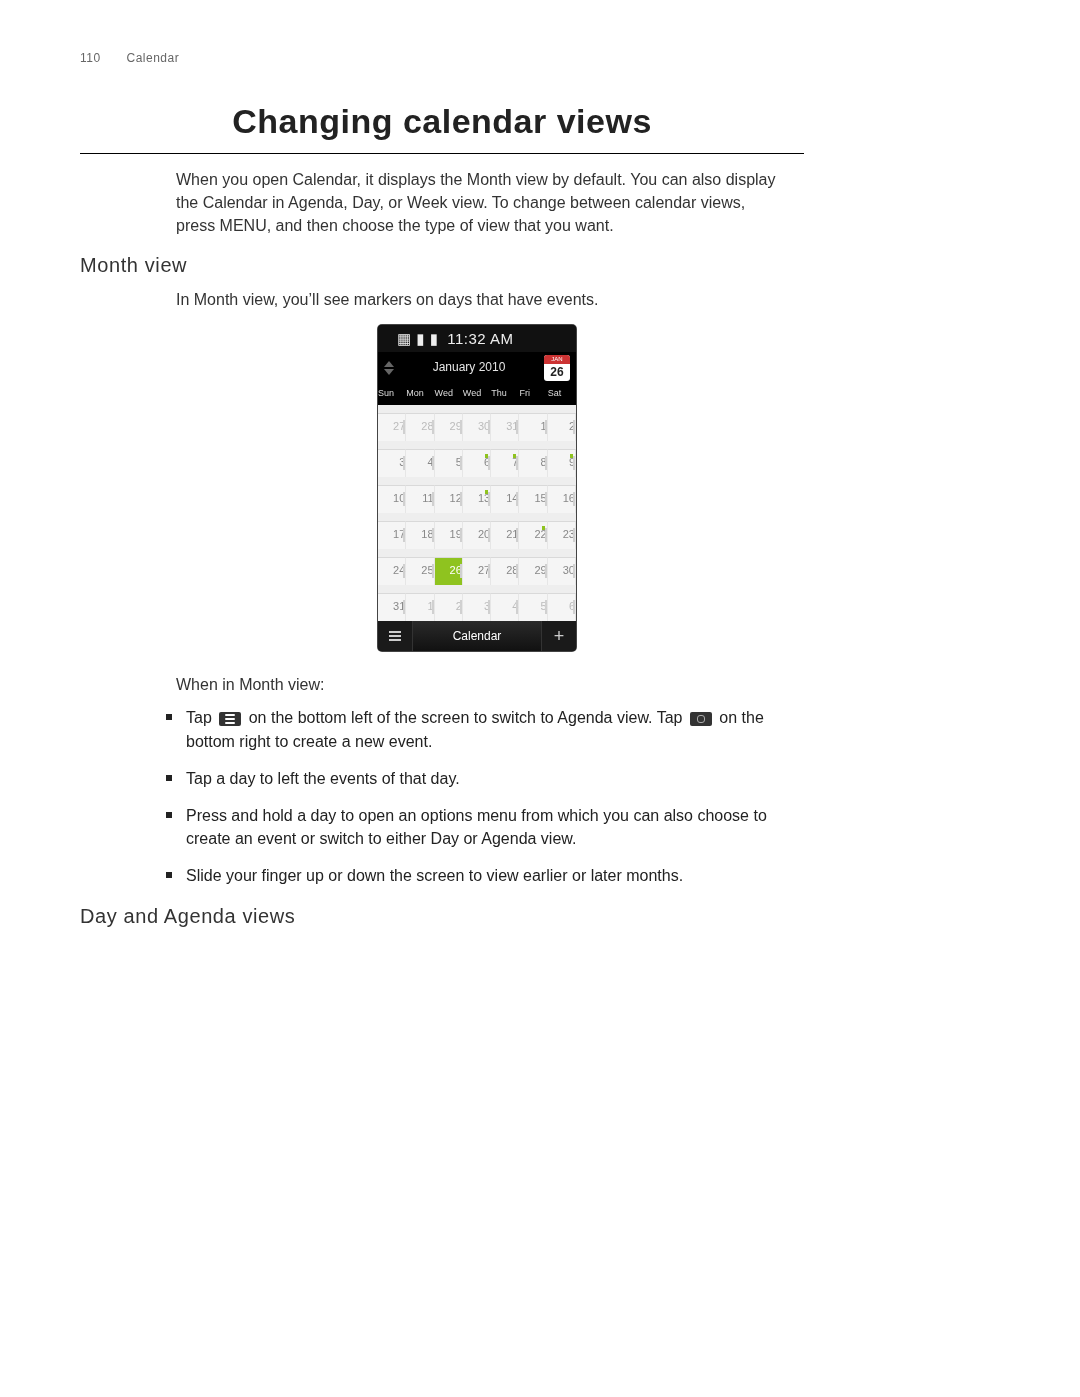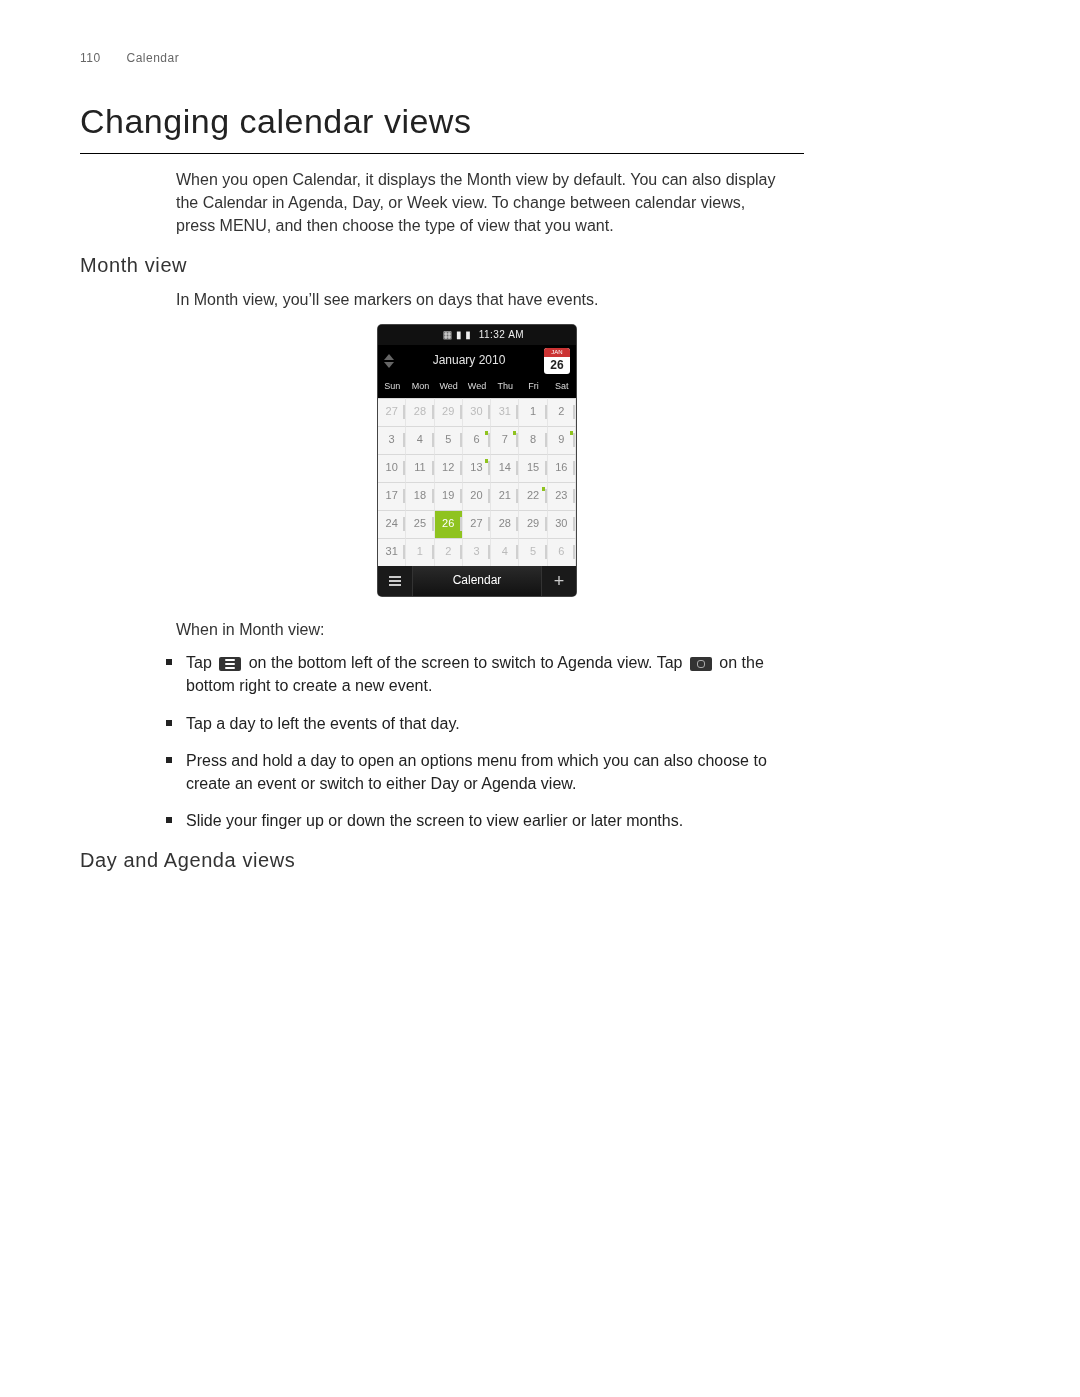--- a/index.html
+++ b/index.html
@@ -19,27 +19,28 @@
     position: relative;
   }
   .hdr {
     font-size: 12px;
     color: #666;
     letter-spacing: .5px;
     margin-bottom: 30px;
   }
   .hdr .pnum { margin-right: 22px; }
   h1.title {
-    font-weight: 400;
+    font-weight: 700;
     font-size: 34px;
     margin: 0 0 4px 0;
     color: #222;
     border-bottom: 1px solid #000;
     padding-bottom: 6px;
     letter-spacing: .5px;
+    text-align: center;
   }
   .body-indent {
     margin-left: 80px;
     margin-right: 10px;
   }
   p.para {
     margin: 14px 16px;
     color: #333;
   }
   h2.sub {
@@ -105,22 +106,22 @@
     background: #111;
     border-radius: 4px;
     overflow:hidden;
     box-shadow: 0 0 0 1px #444;
     font-size: 11px;
     color:#ddd;
   }
   .status-bar {
     background:#111;
     padding: 3px 6px 2px 19px;
-    text-align:center;
-    font-size:10px;
+    text-align:left;
+    font-size:15px;
     letter-spacing:.5px;
     color:#eee;
   }
   .status-bar .sig { margin-right:4px; }
   .month-title-row {
     display:flex; align-items:center; background:#000; height:32px;
     position:relative;
   }
   .month-title-row .mtitle {
     flex:1; text-align:center; color:#e5e5e5; font-size:12px;
@@ -136,34 +137,35 @@
   .triangles {
     width:10px; margin-left:6px; display:flex; flex-direction:column; gap:2px;
   }
   .triangles .tri-up { width:0;height:0;border-left:5px solid transparent;border-right:5px solid transparent;border-bottom:6px solid #666;}
   .triangles .tri-dn { width:0;height:0;border-left:5px solid transparent;border-right:5px solid transparent;border-top:6px solid #666;}
 
   .dow-row {
     display:grid; grid-template-columns: repeat(7,1fr);
     background:#000; color:#ddd; font-size:9px;
   }
-  .dow-row div { text-align:center; padding:3px 0 5px 0; }
+  .dow-row div { padding:3px 0 5px 0; }
   .cal-grid {
     background:#eee;
     display:grid; grid-template-columns: repeat(7,1fr);
   }
   .cal-grid .cell {
     height:28px; background:#f5f5f5;
     border-top:1px solid #d9d9d9;
     border-right:1px solid #e6e6e6;
     position:relative;
-    text-align:center;
+    text-align:right;
     color:#888; font-size:11px;
     padding-top:5px;
     box-sizing:border-box;
+    margin-top:8px;
   }
   .cal-grid .cell.dim { color:#bbb; }
   .cal-grid .cell.today { background:#8fc31f; color:#fff; }
   .cal-grid .cell .ev {
     position:absolute; right:2px; top:4px;
     width:3px; height:4px; background:#8fc31f;
   }
   .bottom-bar {
     background:#1a1a1a; display:flex; align-items:center;
     height:30px;

